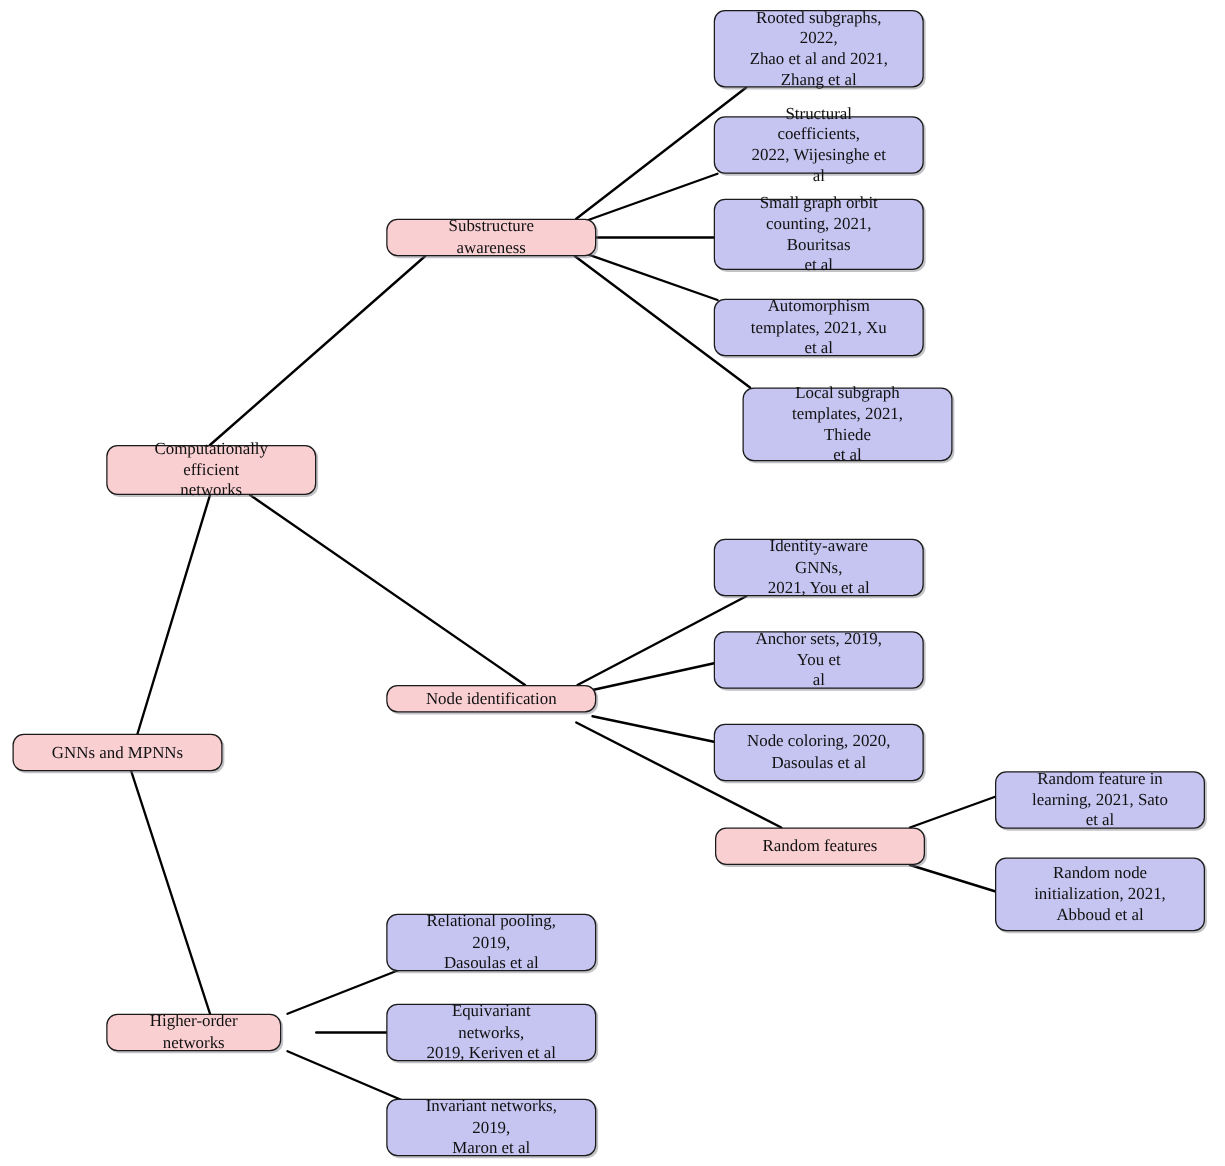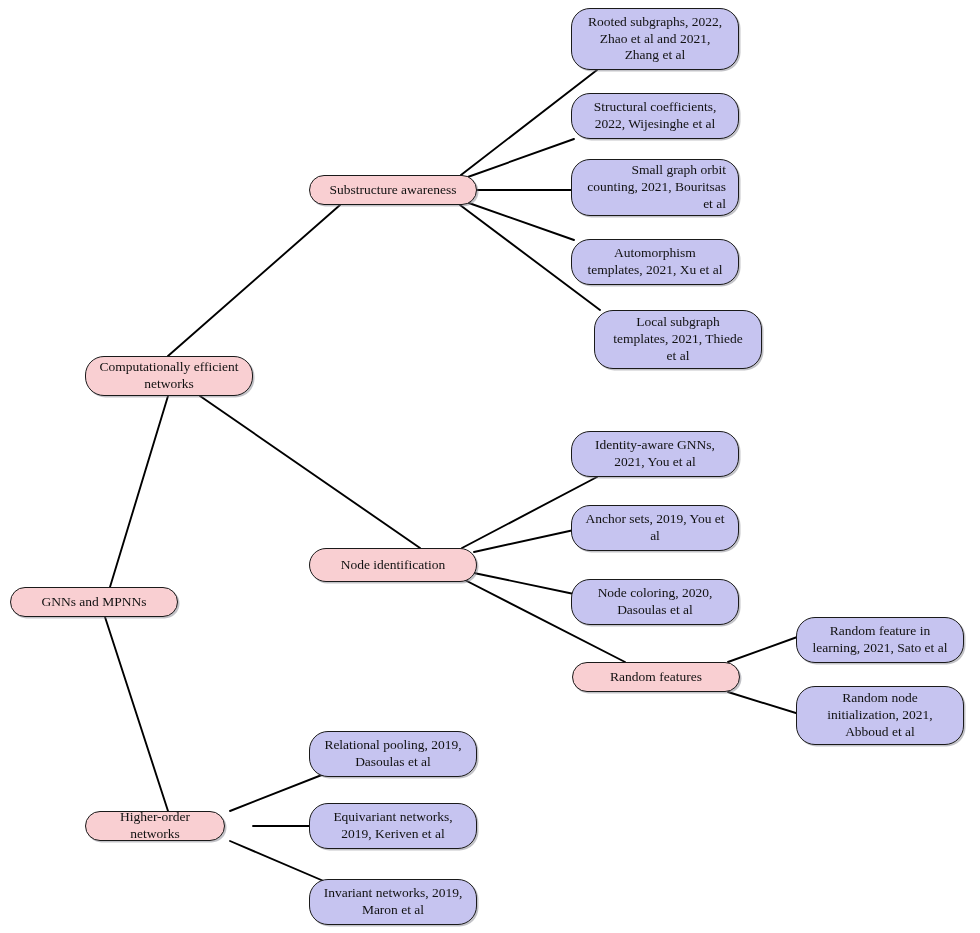--- a/index.html
+++ b/index.html
@@ -24,25 +24,25 @@
     pointer-events: none;
   }
   .node {
     position: absolute;
     box-sizing: border-box;
     display: flex;
     align-items: center;
     justify-content: center;
     text-align: center;
     border: 1px solid #1a1a1a;
-    border-radius: 19px;
+    border-radius: 9px;
     font-size: 13.5px;
     line-height: 1.24;
     color: #111111;
-    padding: 3px 12px;
+    padding: 3px 24px;
     box-shadow: 1.5px 1.5px 0.5px rgba(120,120,130,0.45);
   }
   .node-root {
     background: #f9cfd2;
   }
   .node-leaf {
     background: #c6c4f0;
   }
   .node-label {
     display: block;
@@ -81,36 +81,36 @@
       <div class="node node-root" style="left: 85px; top: 356px; width: 168px; height: 40px;">
         <span class="node-label">Computationally efficient
 networks</span>
       </div>
       <div class="node node-root" style="left: 85px; top: 811px; width: 140px; height: 30px;">
         <span class="node-label">Higher-order networks</span>
       </div>
       <div class="node node-root" style="left: 309px; top: 175px; width: 168px; height: 30px;">
         <span class="node-label">Substructure awareness</span>
       </div>
-      <div class="node node-root" style="left: 309px; top: 548px; width: 168px; height: 34px;">
+      <div class="node node-root" style="left: 309px; top: 548px; width: 168px; height: 22px;">
         <span class="node-label">Node identification</span>
       </div>
       <div class="node node-root" style="left: 572px; top: 662px; width: 168px; height: 30px;">
         <span class="node-label">Random features</span>
       </div>
       <div class="node node-leaf" style="left: 571px; top: 8px; width: 168px; height: 62px;">
         <span class="node-label">Rooted subgraphs, 2022,
 Zhao et al and 2021,
 Zhang et al</span>
       </div>
       <div class="node node-leaf" style="left: 571px; top: 93px; width: 168px; height: 46px;">
         <span class="node-label">Structural coefficients,
 2022, Wijesinghe et al</span>
       </div>
-      <div class="node node-leaf" style="left: 571px; top: 159px; width: 168px; height: 57px; text-align: right;">
+      <div class="node node-leaf" style="left: 571px; top: 159px; width: 168px; height: 57px;">
         <span class="node-label">Small graph orbit
 counting, 2021, Bouritsas
 et al</span>
       </div>
       <div class="node node-leaf" style="left: 571px; top: 239px; width: 168px; height: 46px;">
         <span class="node-label">Automorphism
 templates, 2021, Xu et al</span>
       </div>
       <div class="node node-leaf" style="left: 571px; top: 310px; width: 168px; height: 59px; margin-left: 23px;">
         <span class="node-label">Local subgraph

